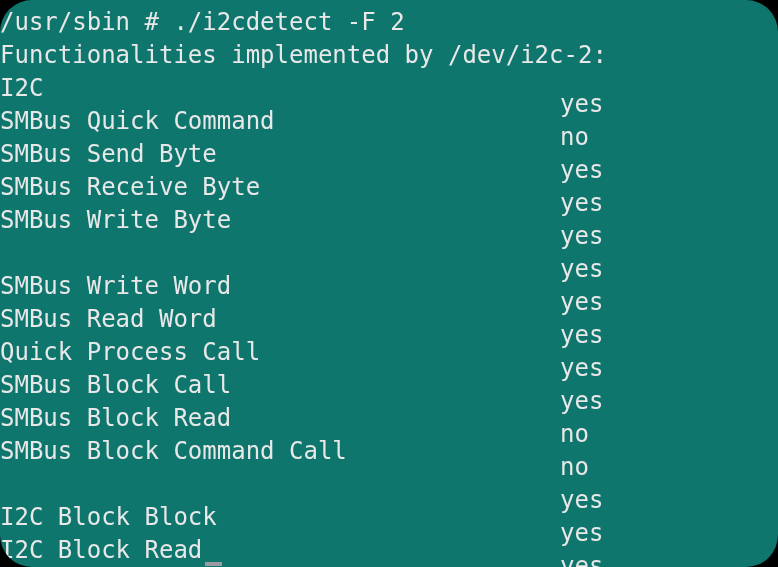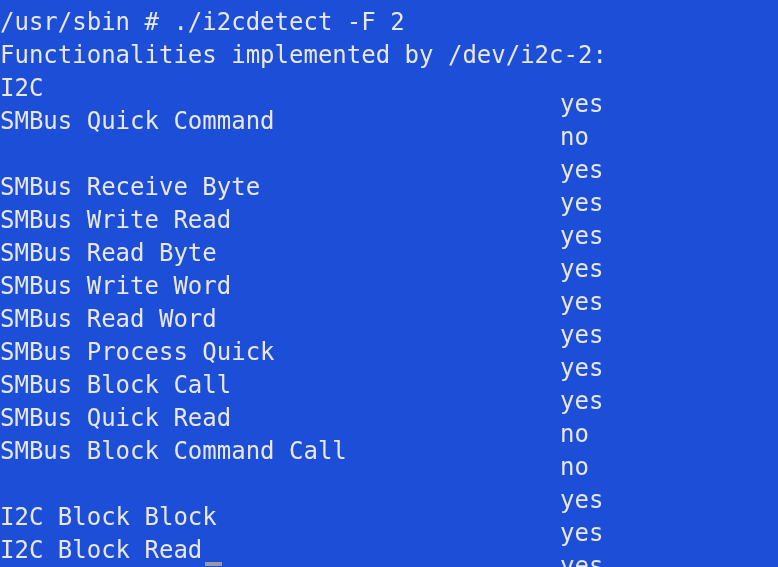--- a/index.html
+++ b/index.html
@@ -57,41 +57,41 @@
     left: 205px;
     top: 562px;
     width: 17px;
     height: 4px;
     background: #9a9aa0;
   }
 </style>
 </head>
 <body>
 
-<div id="terminal" style="background: #1d4ed8; color: rgb(232, 232, 232);">
+<div id="terminal" style="background: #0f766e; color: rgb(232, 232, 232); border-radius: 32px;">
   <div class="screen">
 
     <span class="line clipped-top"></span>
 
     <span class="line">/usr/sbin # ./i2cdetect -F 2</span>
 
     <span class="line">Functionalities implemented by /dev/i2c-2:</span>
 
     <div id="capability-rows">
         <span class="row"><span class="label">I2C</span><span class="value" style="left: 560px;">yes</span></span>
         <span class="row"><span class="label">SMBus Quick Command</span><span class="value" style="left: 560px;">no</span></span>
+        <span class="row"><span class="label">SMBus Send Byte</span><span class="value" style="left: 560px;">yes</span></span>
+        <span class="row"><span class="label">SMBus Receive Byte</span><span class="value" style="left: 560px;">yes</span></span>
+        <span class="row"><span class="label">SMBus Write Byte</span><span class="value" style="left: 560px;">yes</span></span>
         <span class="row"><span class="value" style="left: 560px;">yes</span></span>
-        <span class="row"><span class="label">SMBus Receive Byte</span><span class="value" style="left: 560px;">yes</span></span>
-        <span class="row"><span class="label">SMBus Write Read</span><span class="value" style="left: 560px;">yes</span></span>
-        <span class="row"><span class="label">SMBus Read Byte</span><span class="value" style="left: 560px;">yes</span></span>
         <span class="row"><span class="label">SMBus Write Word</span><span class="value" style="left: 560px;">yes</span></span>
         <span class="row"><span class="label">SMBus Read Word</span><span class="value" style="left: 560px;">yes</span></span>
-        <span class="row"><span class="label">SMBus Process Quick</span><span class="value" style="left: 560px;">yes</span></span>
+        <span class="row"><span class="label">Quick Process Call</span><span class="value" style="left: 560px;">yes</span></span>
         <span class="row"><span class="label">SMBus Block Call</span><span class="value" style="left: 560px;">yes</span></span>
-        <span class="row"><span class="label">SMBus Quick Read</span><span class="value" style="left: 560px;">no</span></span>
+        <span class="row"><span class="label">SMBus Block Read</span><span class="value" style="left: 560px;">no</span></span>
         <span class="row"><span class="label">SMBus Block Command Call</span><span class="value" style="left: 560px;">no</span></span>
         <span class="row"><span class="value" style="left: 560px;">yes</span></span>
         <span class="row"><span class="label">I2C Block Block</span><span class="value" style="left: 560px;">yes</span></span>
         <span class="row"><span class="label">I2C Block Read</span><span class="value" style="left: 560px;">yes</span></span>
       </div>
 
   </div>
   <div class="cursor-mark"></div>
 </div>
 

